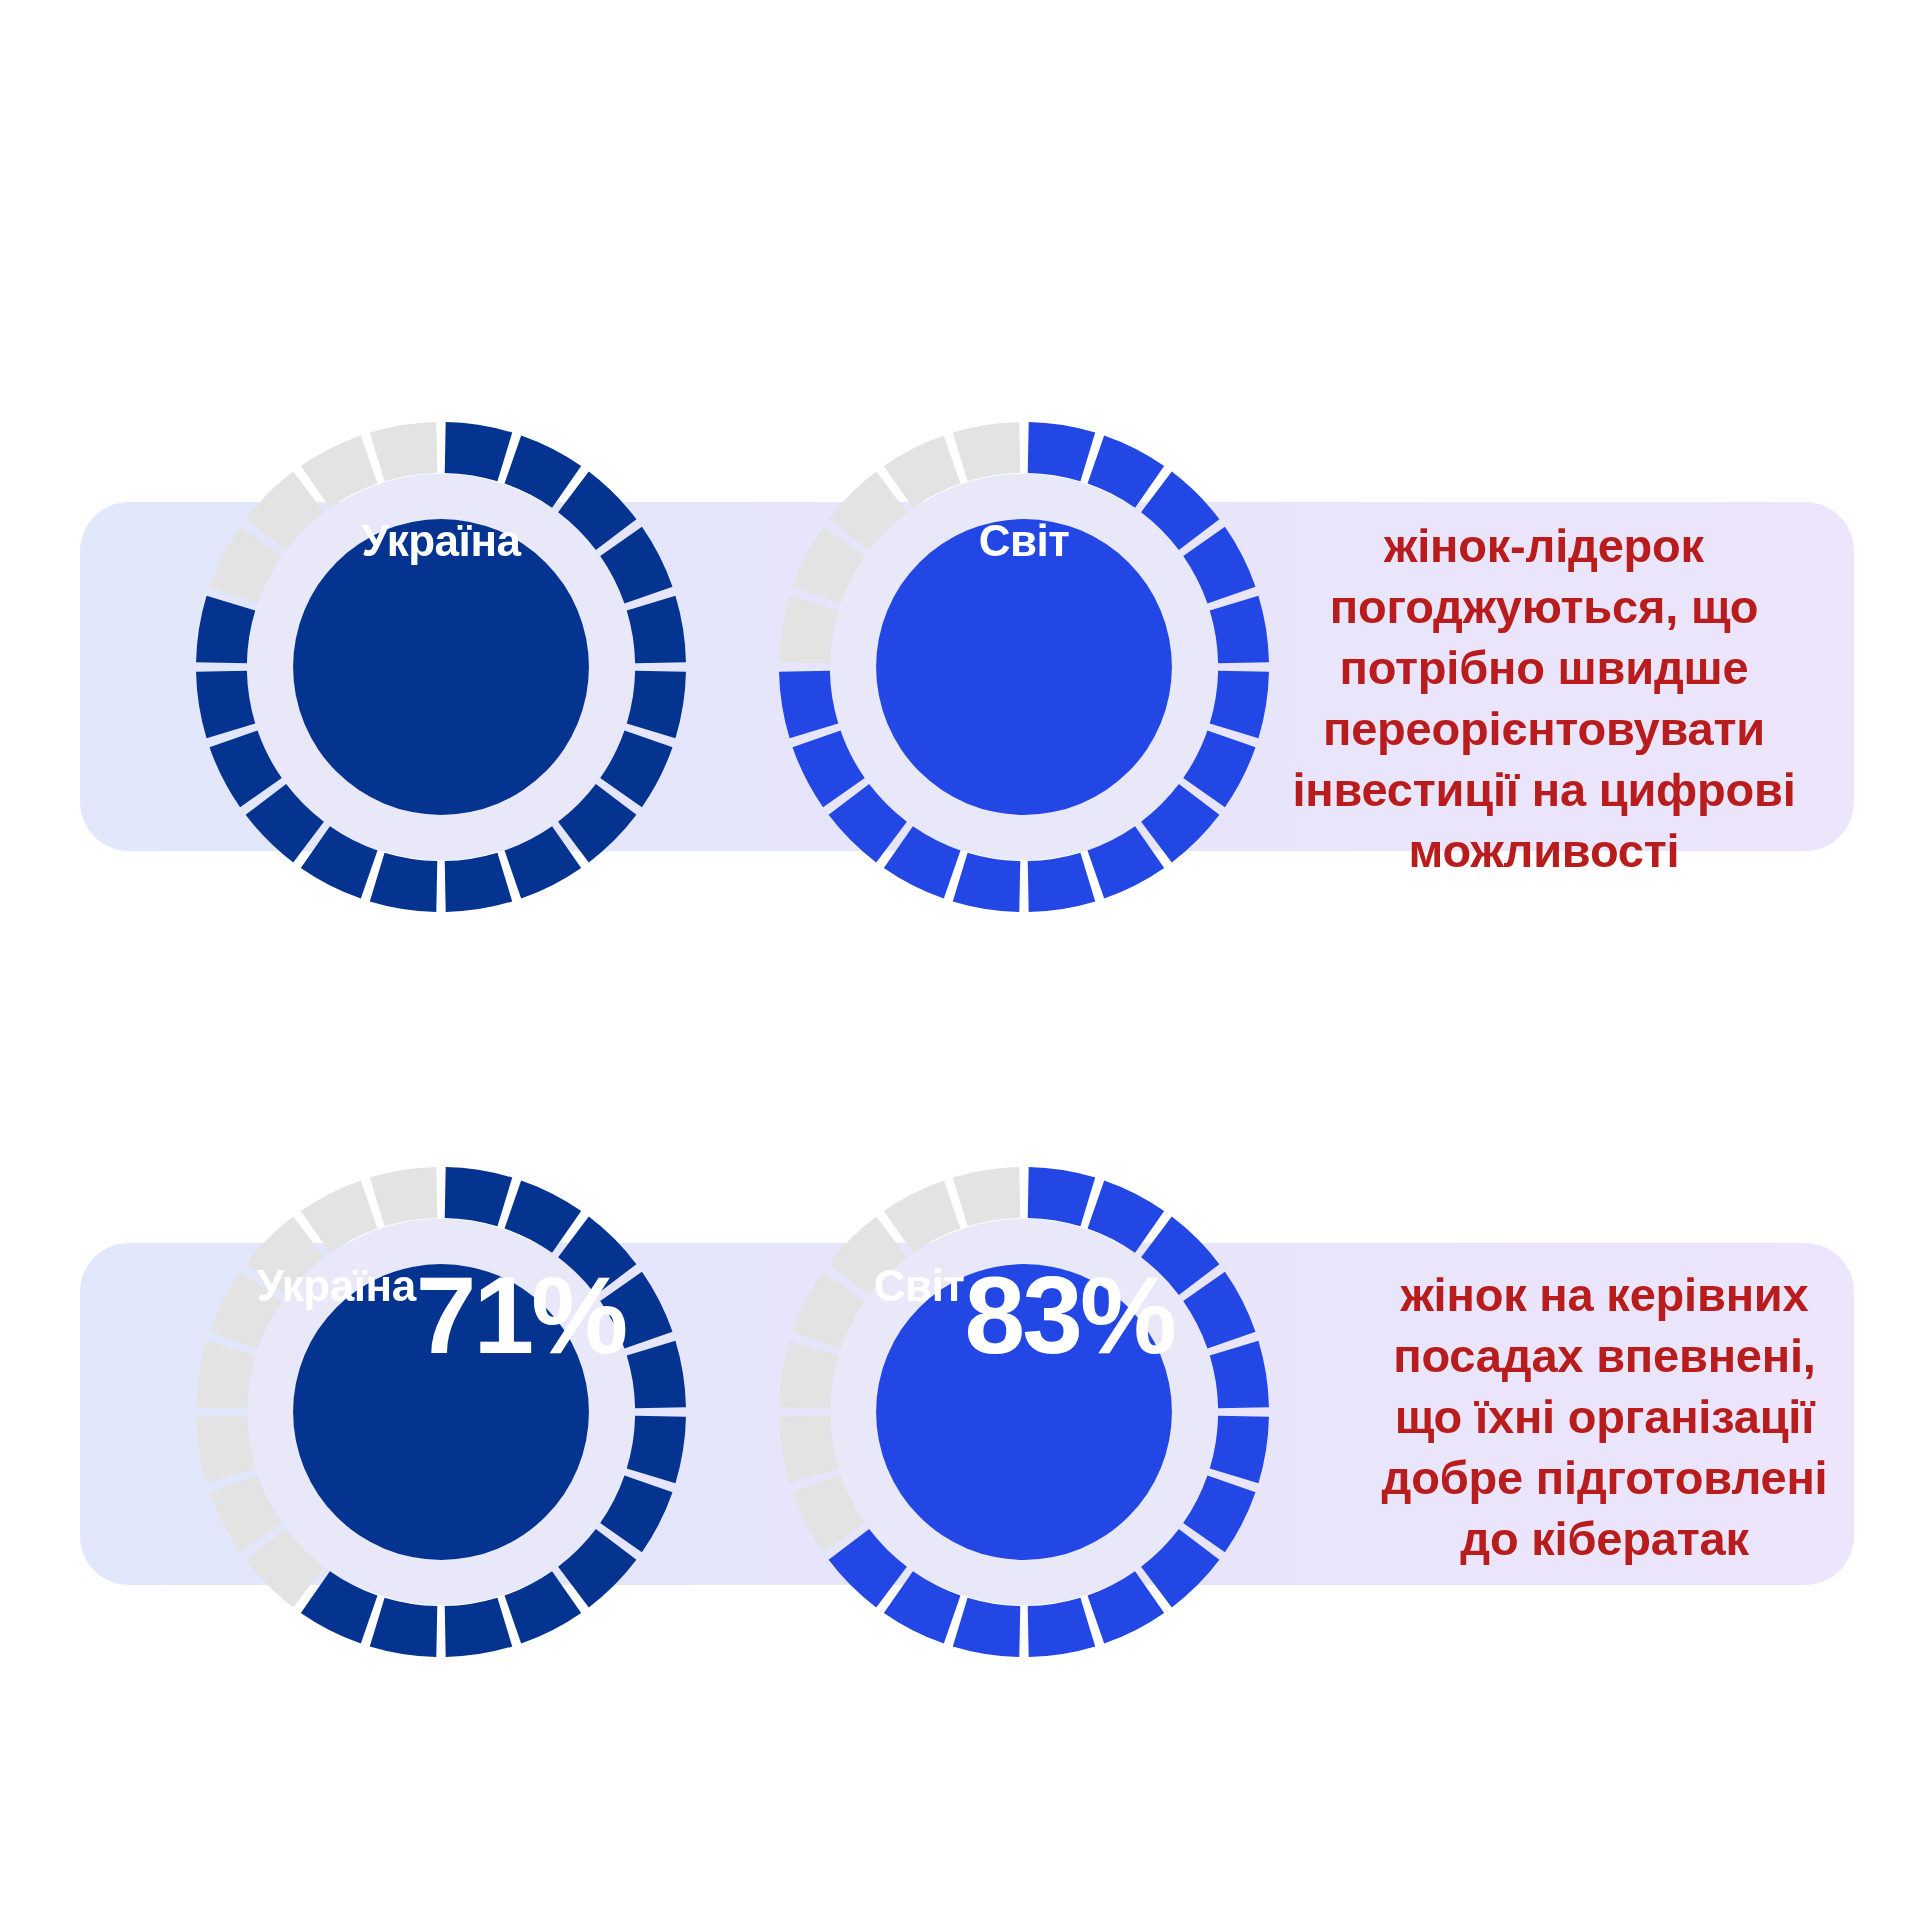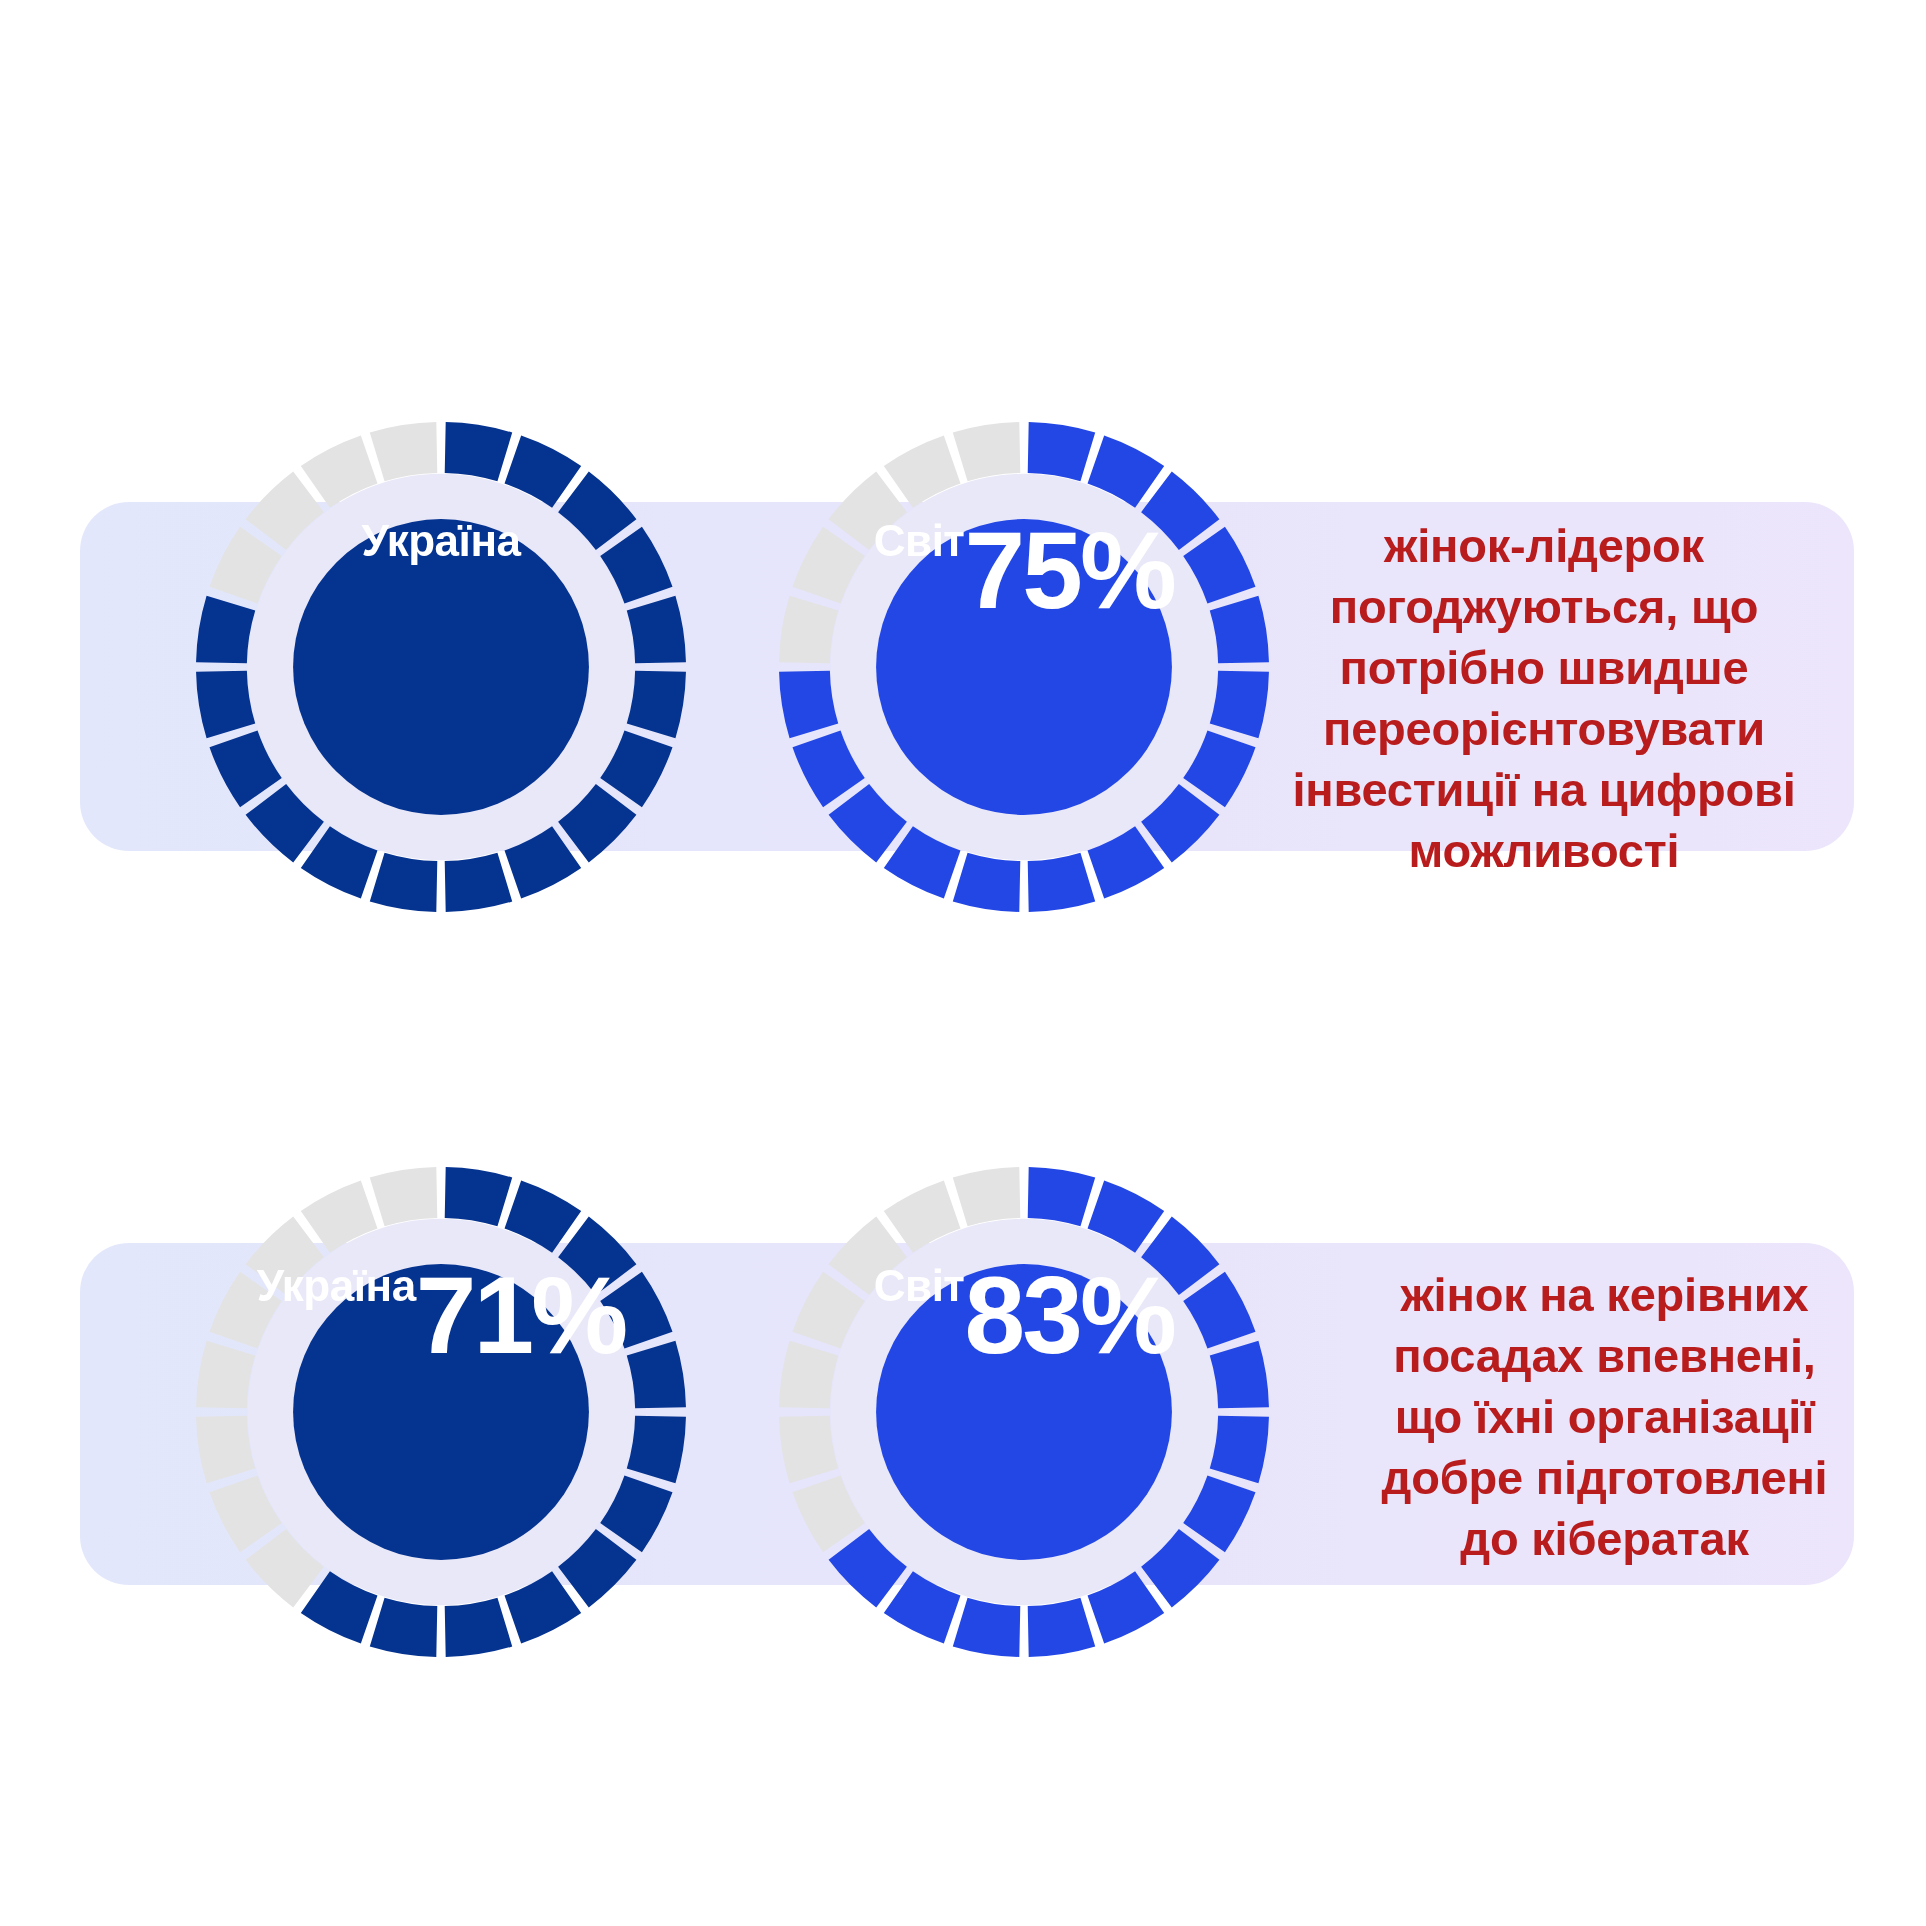--- a/index.html
+++ b/index.html
@@ -129,21 +129,20 @@
         <path d="M 22.89 684.07 A 530 530 0 0 1 0.10 540.17 L 110.08 538.06 A 420 420 0 0 0 128.14 652.09 Z" fill="#2347e5"></path>
         <path d="M 0.10 519.83 A 530 530 0 0 1 22.89 375.93 L 128.14 407.91 A 420 420 0 0 0 110.08 521.94 Z" fill="#e3e3e3"></path>
         <path d="M 29.18 356.57 A 530 530 0 0 1 95.32 226.76 L 185.54 289.70 A 420 420 0 0 0 133.12 392.57 Z" fill="#e3e3e3"></path>
         <path d="M 107.28 210.30 A 530 530 0 0 1 210.30 107.28 L 276.65 195.01 A 420 420 0 0 0 195.01 276.65 Z" fill="#e3e3e3"></path>
         <path d="M 226.76 95.32 A 530 530 0 0 1 356.57 29.18 L 392.57 133.12 A 420 420 0 0 0 289.70 185.54 Z" fill="#e3e3e3"></path>
         <path d="M 375.93 22.89 A 530 530 0 0 1 519.83 0.10 L 521.94 110.08 A 420 420 0 0 0 407.91 128.14 Z" fill="#e3e3e3"></path>
         <circle cx="530" cy="530" r="320" fill="#2347e5"></circle>
       </svg>
     <div class="hub">
       <div class="hub-label">Світ</div>
-      <div class="hub-value">75%</div>
     </div>
   </div>
 
   <div class="caption row1">жінок-лідерок
 погоджуються, що
 потрібно швидше
 переорієнтовувати
 інвестиції на цифрові
 можливості</div>
 

